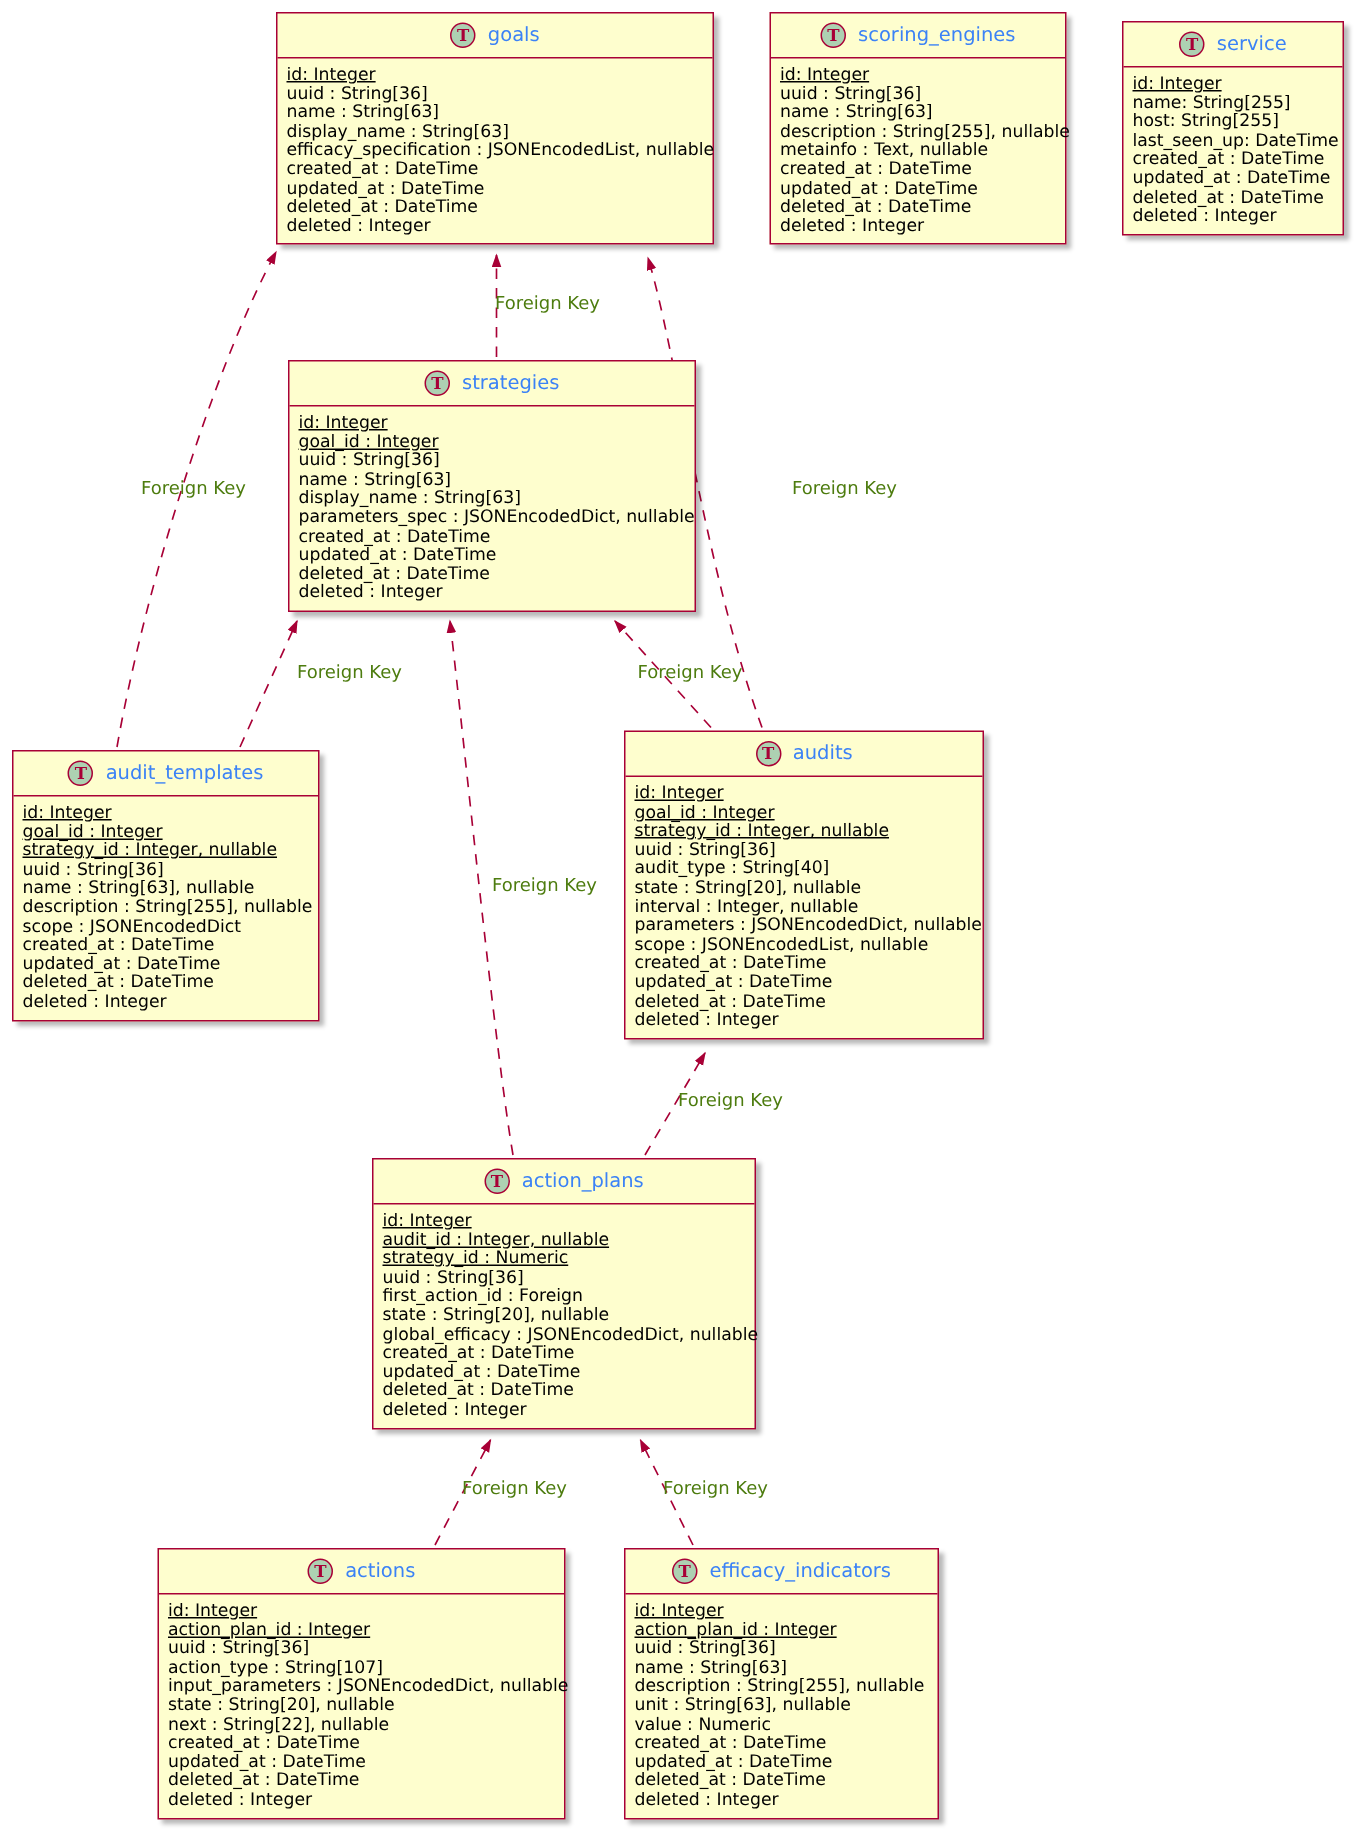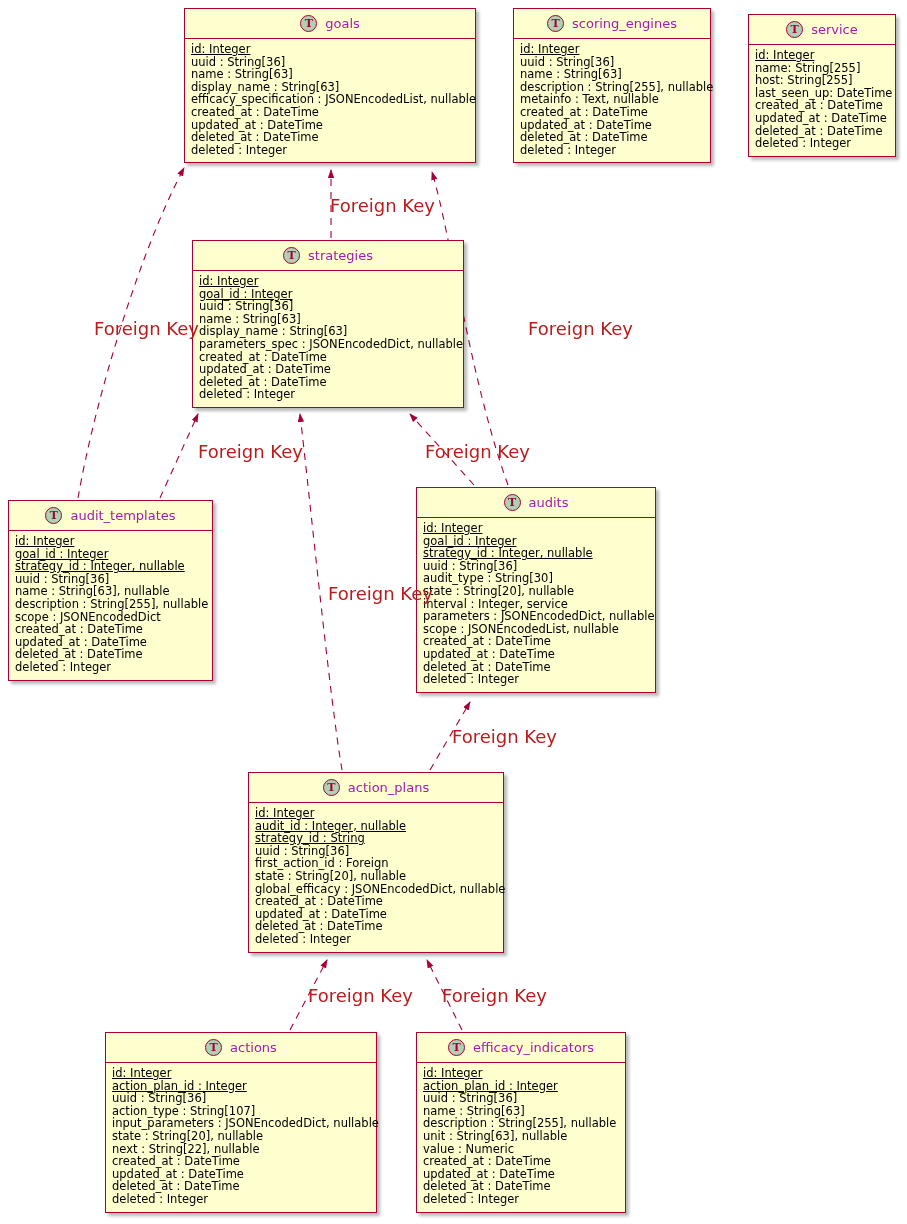--- a/index.html
+++ b/index.html
@@ -38,21 +38,21 @@
     display: flex;
     align-items: center;
     justify-content: center;
     gap: 8px;
     padding: 6px 10px 6px 10px;
     border-bottom: 1px solid #A80036;
     box-sizing: border-box;
   }
   .entity-title {
     font-size: 13px;
-    color: #a21caf;
+    color: #3b82f6;
     white-space: nowrap;
   }
   .t-badge {
     width: 17px;
     height: 17px;
     border-radius: 50%;
     background: #ADD1B2;
     border: 1px solid #A80036;
     color: #A80036;
     font-size: 11px;
@@ -74,22 +74,22 @@
     white-space: nowrap;
   }
   .field.pk {
     text-decoration: underline;
   }
   .field.fk {
     text-decoration: underline;
   }
   .edge-label {
     position: absolute;
-    font-size: 18px;
-    color: #b91c1c;
+    font-size: 12px;
+    color: #4d7c0f;
     white-space: nowrap;
   }
 </style>
 </head>
 <body>
 
 <div id="canvas">
 
   <svg class="links" viewBox="0 0 907 1224">
     <defs>
@@ -210,40 +210,40 @@
       <div class="entity" style="left: 416px; top: 487px; width: 240px;">
         <div class="entity-header">
           <span class="t-badge">T</span>
           <span class="entity-title">audits</span>
         </div>
         <div class="entity-body">
           <div class="field pk">id: Integer</div>
           <div class="field fk">goal_id : Integer</div>
           <div class="field fk">strategy_id : Integer, nullable</div>
           <div class="field">uuid : String[36]</div>
-          <div class="field">audit_type : String[30]</div>
+          <div class="field">audit_type : String[40]</div>
           <div class="field">state : String[20], nullable</div>
-          <div class="field">interval : Integer, service</div>
+          <div class="field">interval : Integer, nullable</div>
           <div class="field">parameters : JSONEncodedDict, nullable</div>
           <div class="field">scope : JSONEncodedList, nullable</div>
           <div class="field">created_at : DateTime</div>
           <div class="field">updated_at : DateTime</div>
           <div class="field">deleted_at : DateTime</div>
           <div class="field">deleted : Integer</div>
         </div>
       </div>
       <div class="entity" style="left: 248px; top: 772px; width: 256px;">
         <div class="entity-header">
           <span class="t-badge">T</span>
           <span class="entity-title">action_plans</span>
         </div>
         <div class="entity-body">
           <div class="field pk">id: Integer</div>
           <div class="field fk">audit_id : Integer, nullable</div>
-          <div class="field fk">strategy_id : String</div>
+          <div class="field fk">strategy_id : Numeric</div>
           <div class="field">uuid : String[36]</div>
           <div class="field">first_action_id : Foreign</div>
           <div class="field">state : String[20], nullable</div>
           <div class="field">global_efficacy : JSONEncodedDict, nullable</div>
           <div class="field">created_at : DateTime</div>
           <div class="field">updated_at : DateTime</div>
           <div class="field">deleted_at : DateTime</div>
           <div class="field">deleted : Integer</div>
         </div>
       </div>

